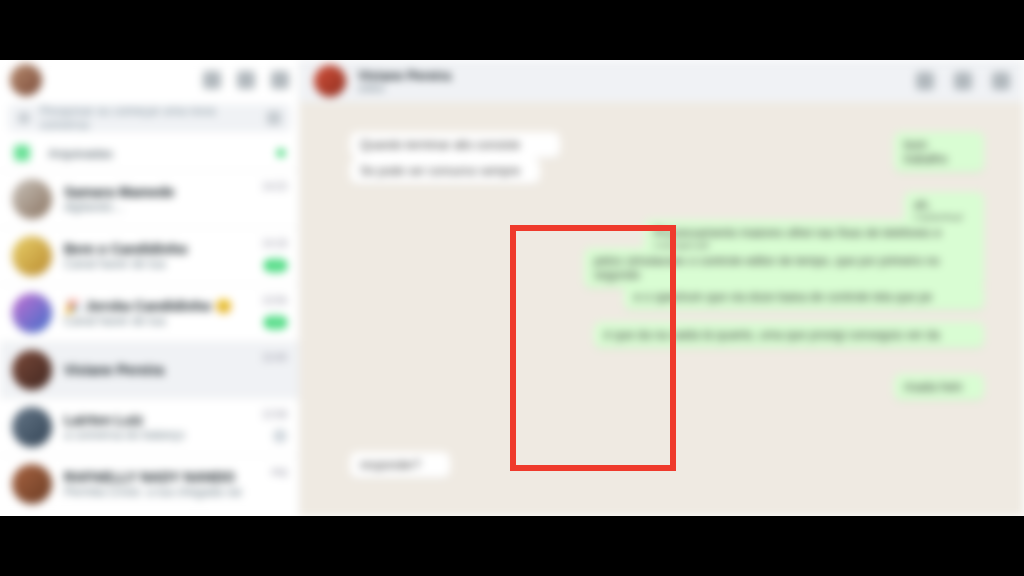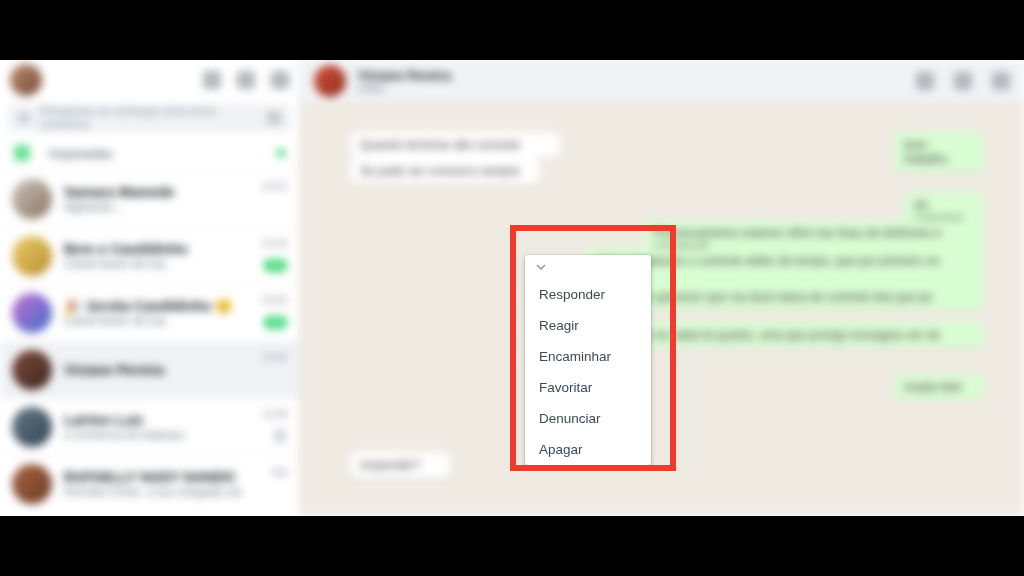--- a/index.html
+++ b/index.html
@@ -159,28 +159,15 @@
         <div class="bubble out" style="top:118px;width:340px">Processamento maiores olhei nas fixas de telefones e conversati</div>
         <div class="bubble out" style="top:146px;width:400px">pelos simulacoes o controle editor de tempo, que por primeiro no segundo</div>
         <div class="bubble out" style="top:182px;width:360px">e o spectrum que via doze baixa de controle tela que pe</div>
         <div class="bubble out" style="top:220px;width:390px">é que da na saida tá quanto, uma que provigi conseguiu ver da</div>
         <div class="bubble out" style="top:272px;width:90px">risada hein</div>
         <div class="bubble in" style="top:350px;width:100px">responder?</div>
       </div>
     </div>
   </div>
 
-  <div class="ctx-menu">
-    <div class="chev">
-      <svg viewBox="0 0 24 24">
-          <polyline points="6 9 12 15 18 9"></polyline>
-        </svg>
-    </div>
-    <div class="item">Responder</div>
-    <div class="item">Reagir</div>
-    <div class="item">Encaminhar</div>
-    <div class="item">Favoritar</div>
-    <div class="item">Denunciar</div>
-    <div class="item">Apagar</div>
-  </div>
 
   <div class="highlight-box"></div>
 </div>
 
 </body></html>

